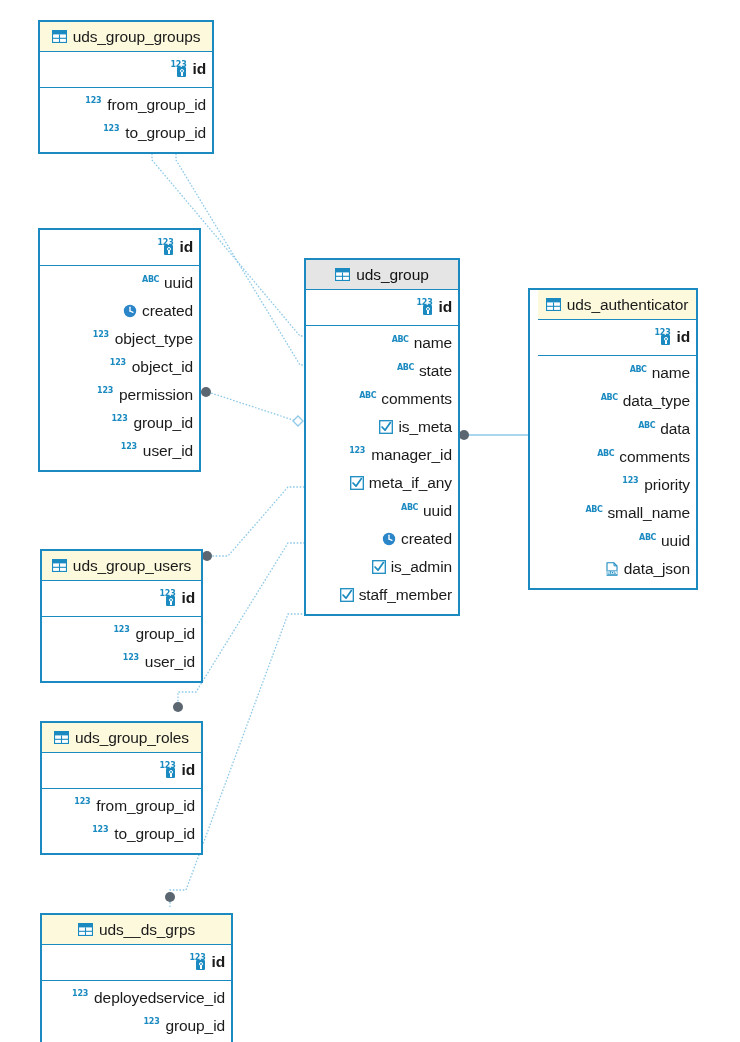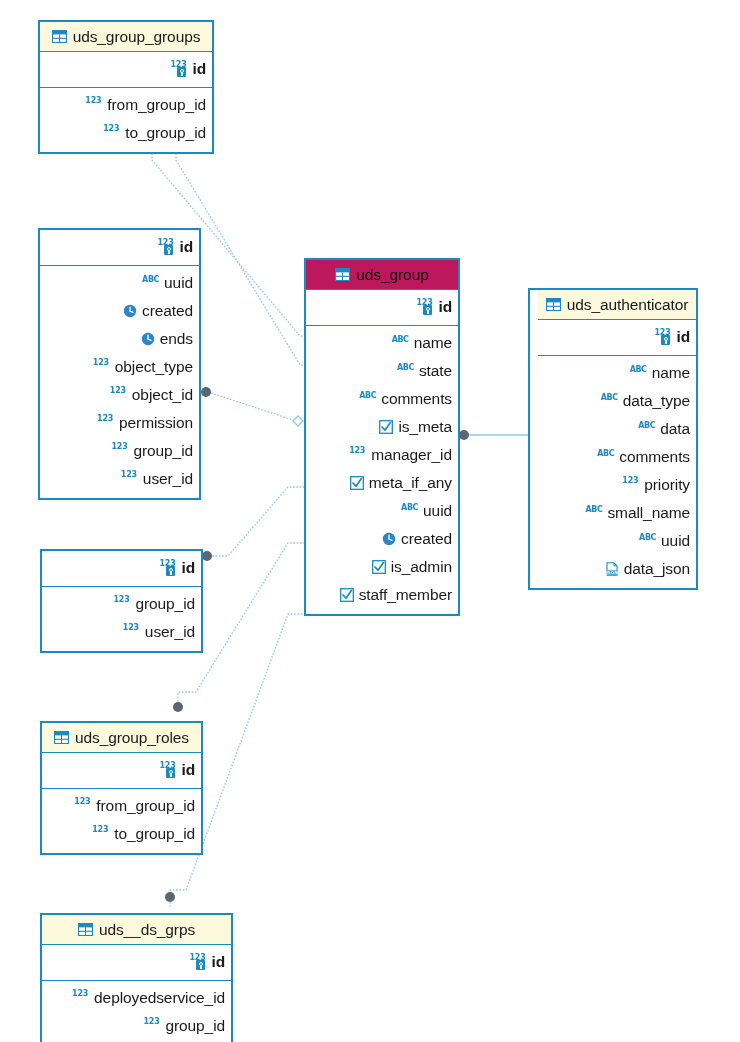--- a/index.html
+++ b/index.html
@@ -40,21 +40,21 @@
     border-bottom: 1px solid #1a8ac0;
     height: 30px;
     display: flex;
     align-items: center;
     justify-content: center;
     gap: 6px;
     padding: 0 8px;
     box-sizing: border-box;
   }
   .tbl-header.accent {
-    background: #be185d;
+    background: #e5e5e5;
     border-bottom: 1px solid #1a8ac0;
   }
   .tbl-title {
     font-size: 15.5px;
     color: #1a1a1a;
     white-space: nowrap;
     letter-spacing: -0.1px;
   }
   .tbl-header.accent .tbl-title { color: #111111; }
 
@@ -207,30 +207,20 @@
             <span class="ic">
               <svg width="14" height="14" viewBox="0 0 14 14">
                 <circle cx="7" cy="7" r="6.2" fill="#2a86c8"></circle>
                 <line x1="7" y1="7" x2="7" y2="3.2" stroke="#ffffff" stroke-width="1.3" stroke-linecap="round"></line>
                 <line x1="7" y1="7" x2="10" y2="8.3" stroke="#ffffff" stroke-width="1.3" stroke-linecap="round"></line>
               </svg>
             </span>
             <span class="col-name">created</span>
           </div>
           <div class="col-row">
-            <span class="ic">
-              <svg width="14" height="14" viewBox="0 0 14 14">
-                <circle cx="7" cy="7" r="6.2" fill="#2a86c8"></circle>
-                <line x1="7" y1="7" x2="7" y2="3.2" stroke="#ffffff" stroke-width="1.3" stroke-linecap="round"></line>
-                <line x1="7" y1="7" x2="10" y2="8.3" stroke="#ffffff" stroke-width="1.3" stroke-linecap="round"></line>
-              </svg>
-            </span>
-            <span class="col-name">ends</span>
-          </div>
-          <div class="col-row">
             <span class="ic" style="width: 17px;"><span class="ic-num">123</span></span>
             <span class="col-name">object_type</span>
           </div>
           <div class="col-row">
             <span class="ic" style="width: 17px;"><span class="ic-num">123</span></span>
             <span class="col-name">object_id</span>
           </div>
           <div class="col-row">
             <span class="ic" style="width: 17px;"><span class="ic-num">123</span></span>
             <span class="col-name">permission</span>
@@ -392,20 +382,31 @@
                 <path d="M9 0.8 V3.8 H12" fill="none" stroke="#1a8ac0" stroke-width="1"></path>
                 <rect x="2.6" y="8.4" width="8.8" height="4.2" fill="#1a8ac0"></rect>
                 <text x="7" y="12.1" font-family="DejaVu Sans, sans-serif" font-size="4.1" fill="#ffffff" text-anchor="middle" font-weight="bold">JSON</text>
               </svg>
             </span>
             <span class="col-name">data_json</span>
           </div>
         </div>
       </div>
       <div class="table-box" style="left: 40px; top: 549px; width: 163px;">
+        <div class="tbl-header">
+          <span class="ic">
+            <svg width="15" height="13" viewBox="0 0 15 13">
+              <rect x="0.5" y="0.5" width="14" height="12" fill="#ffffff" stroke="#1a8ac0" stroke-width="1.2"></rect>
+              <rect x="1" y="1" width="13" height="3.4" fill="#1a8ac0"></rect>
+              <line x1="0.6" y1="8.3" x2="14.4" y2="8.3" stroke="#1a8ac0" stroke-width="1.1"></line>
+              <line x1="7.5" y1="4.4" x2="7.5" y2="12.4" stroke="#1a8ac0" stroke-width="1.1"></line>
+            </svg>
+          </span>
+          <span class="tbl-title">uds_group_users</span>
+        </div>
         <div class="pk-section">
           <div class="col-row">
             <span class="ic pkwrap">
               <span class="ic-num">123</span>
               <span class="keybox"></span>
             </span>
             <span class="col-name pk">id</span>
           </div>
         </div>
         <div class="cols-section">

